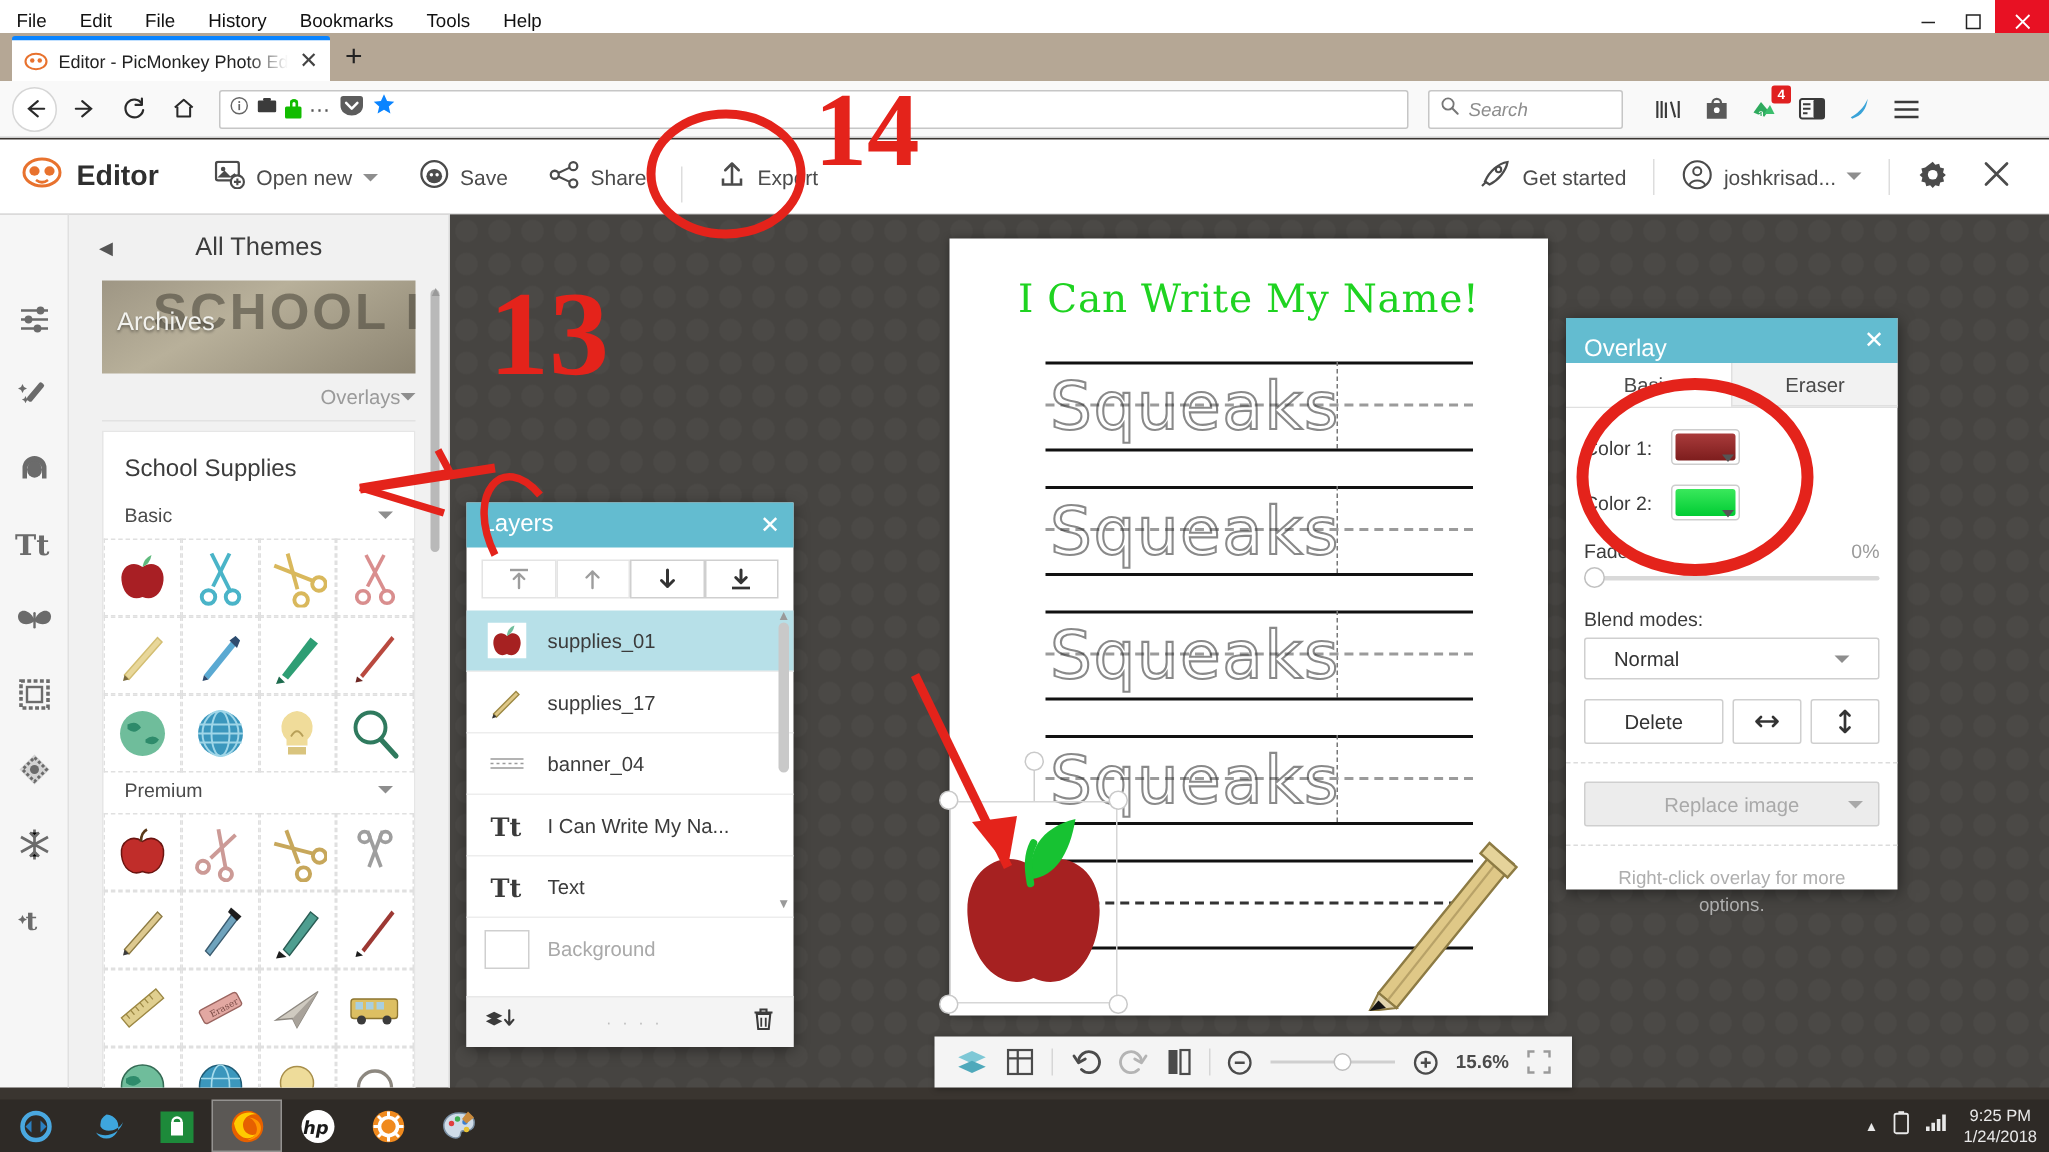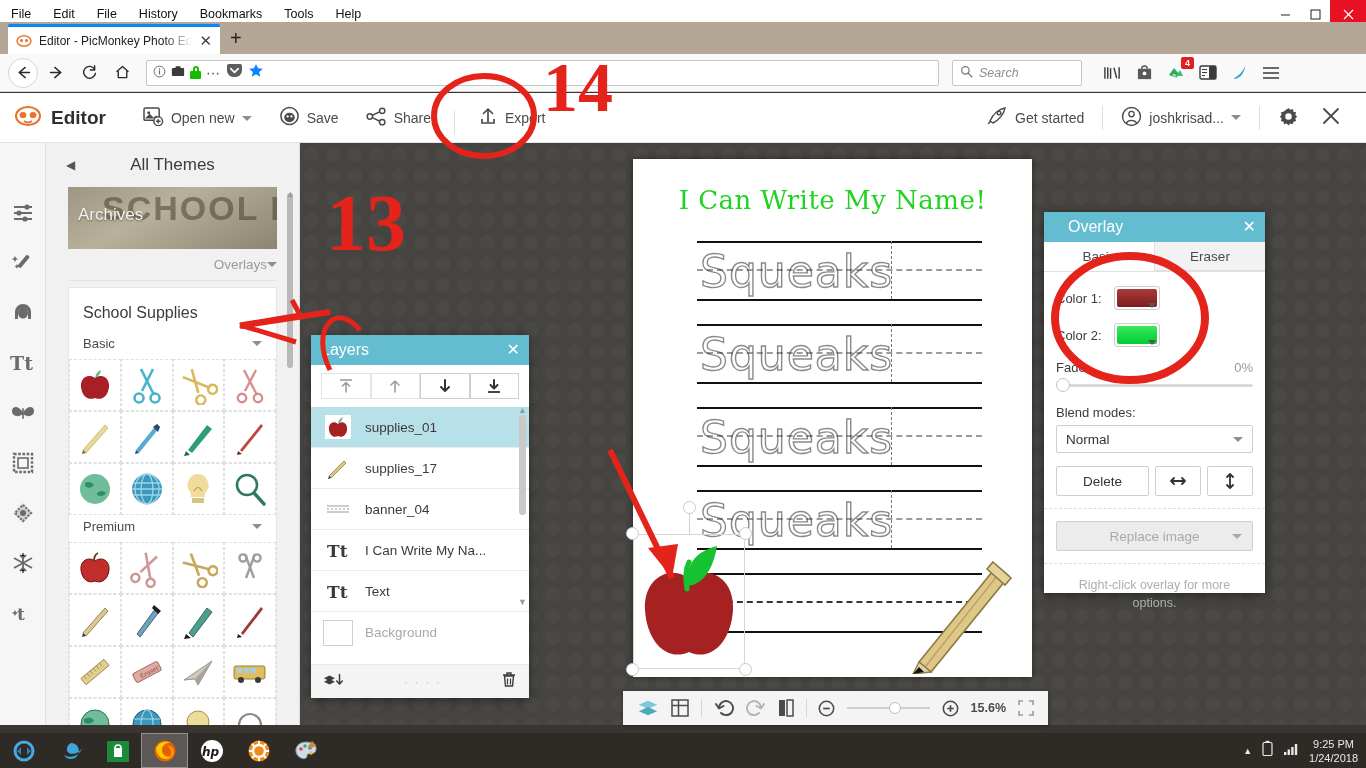--- a/index.html
+++ b/index.html
@@ -194,22 +194,22 @@
   .h-bl { left: -7px; bottom: -7px; } .h-br { right: -7px; bottom: -7px; }
   .h-rot { left: 50%; margin-left: -6.5px; top: -33px; }
   .rotstem { position: absolute; left: 50%; top: -22px; width: 1px; height: 22px; background: #cfcfcf; }
 
   
   .ovpanel {
     position: absolute; left: 1044px; top: 212px; width: 221px; height: 381px;
     background: #fff; box-shadow: 0 2px 10px rgba(0,0,0,.5);
   }
   .ovpanel .head {
-    height: 30px; background: #63bcd0; color: #fff; display: flex; align-items: center;
-    padding: 0 24px; font-size: 16px; position: relative;
+    height: 30px; background: #63bcd0; color: #fff; display: flex; align-items: flex-end;
+    padding: 0 12px; font-size: 16px; position: relative;
   }
   .ovpanel .head .x { position: absolute; right: 9px; top: 5px; font-size: 16px; }
   .ovtabs { display: flex; height: 30px; border-bottom: 1px solid #e0e0e0; }
   .ovtab { flex: 1; display: flex; align-items: center; justify-content: center;
            font-size: 13.5px; color: #4a4a4a; background: #fff; }
   .ovtab.inactive { background: #f2f2f2; border-left: 1px solid #e0e0e0; border-bottom: 1px solid #e0e0e0; }
   .ovbody { padding: 14px 12px 0; }
   .colorrow { display: flex; align-items: center; margin-bottom: 13px; }
   .colorrow label { font-size: 13px; color: #3c3c3c; width: 58px; }
   .swatch { width: 46px; height: 24px; border: 1px solid #cdcdcd; border-radius: 3px;
@@ -220,21 +220,21 @@
                  border-top: 5px solid #555; }
   .faderow { display: flex; align-items: center; justify-content: space-between; font-size: 13px; color: #3c3c3c; }
   .fadeval { color: #9a9a9a; font-size: 13px; }
   .slider { position: relative; height: 16px; margin: 2px 0 12px; }
   .slider .track { position: absolute; top: 7px; left: 0; right: 0; height: 3px; background: #d9d9d9; border-radius: 2px; }
   .slider .knob { position: absolute; left: 0; top: 1px; width: 14px; height: 14px; border-radius: 50%;
                   background: #fff; border: 1px solid #c1c1c1; }
   .lbl-sm { font-size: 13px; color: #3c3c3c; margin-bottom: 5px; }
   .selectbox {
     height: 28px; border: 1px solid #cfcfcf; border-radius: 2px; display: flex;
-    align-items: center; justify-content: space-between; padding: 0 9px; font-size: 13.5px; color: #333;
+    align-items: center; justify-content: space-between; padding: 0 19px; font-size: 13.5px; color: #333;
     margin-bottom: 13px;
   }
   .btnrow { display: flex; gap: 6px; }
   .btn {
     height: 30px; border: 1px solid #cfcfcf; border-radius: 2px; background: #fff;
     display: flex; align-items: center; justify-content: center; font-size: 13.5px; color: #333;
   }
   .btn.delete { flex: 1; }
   .btn.sq { width: 46px; }
   .dashline { border-top: 1px dashed #dcdcdc; margin: 12px -12px; }

